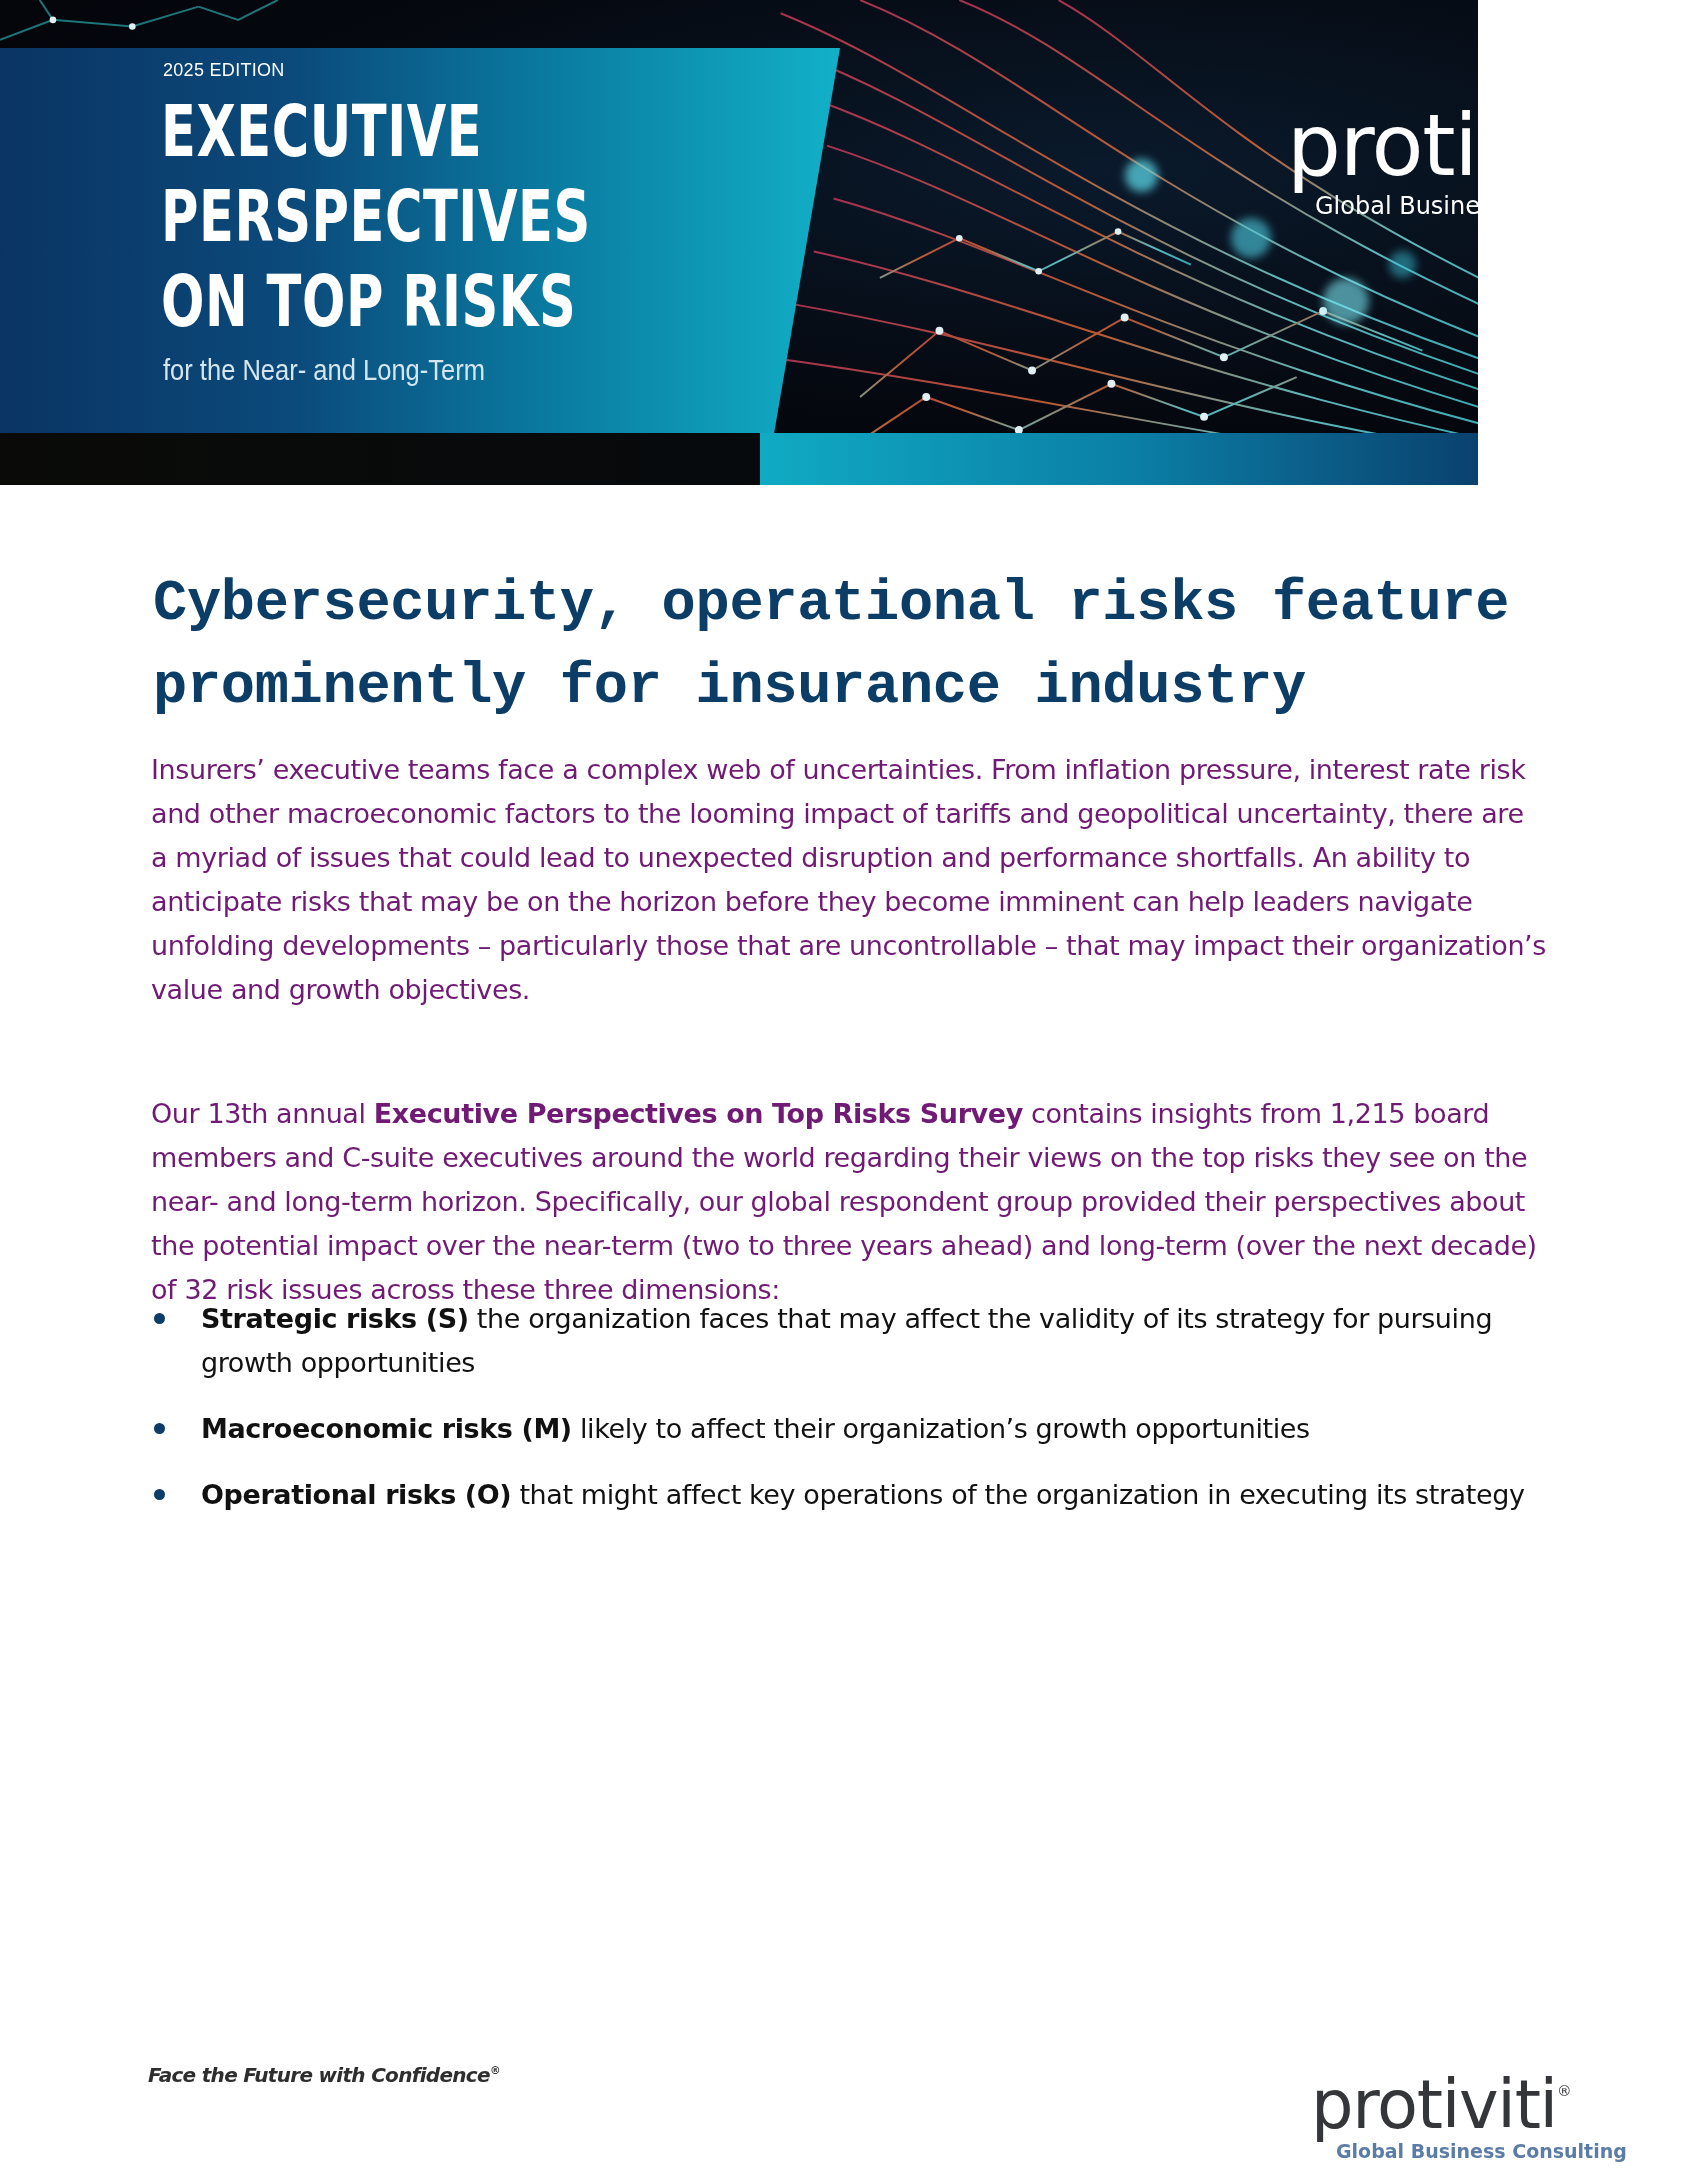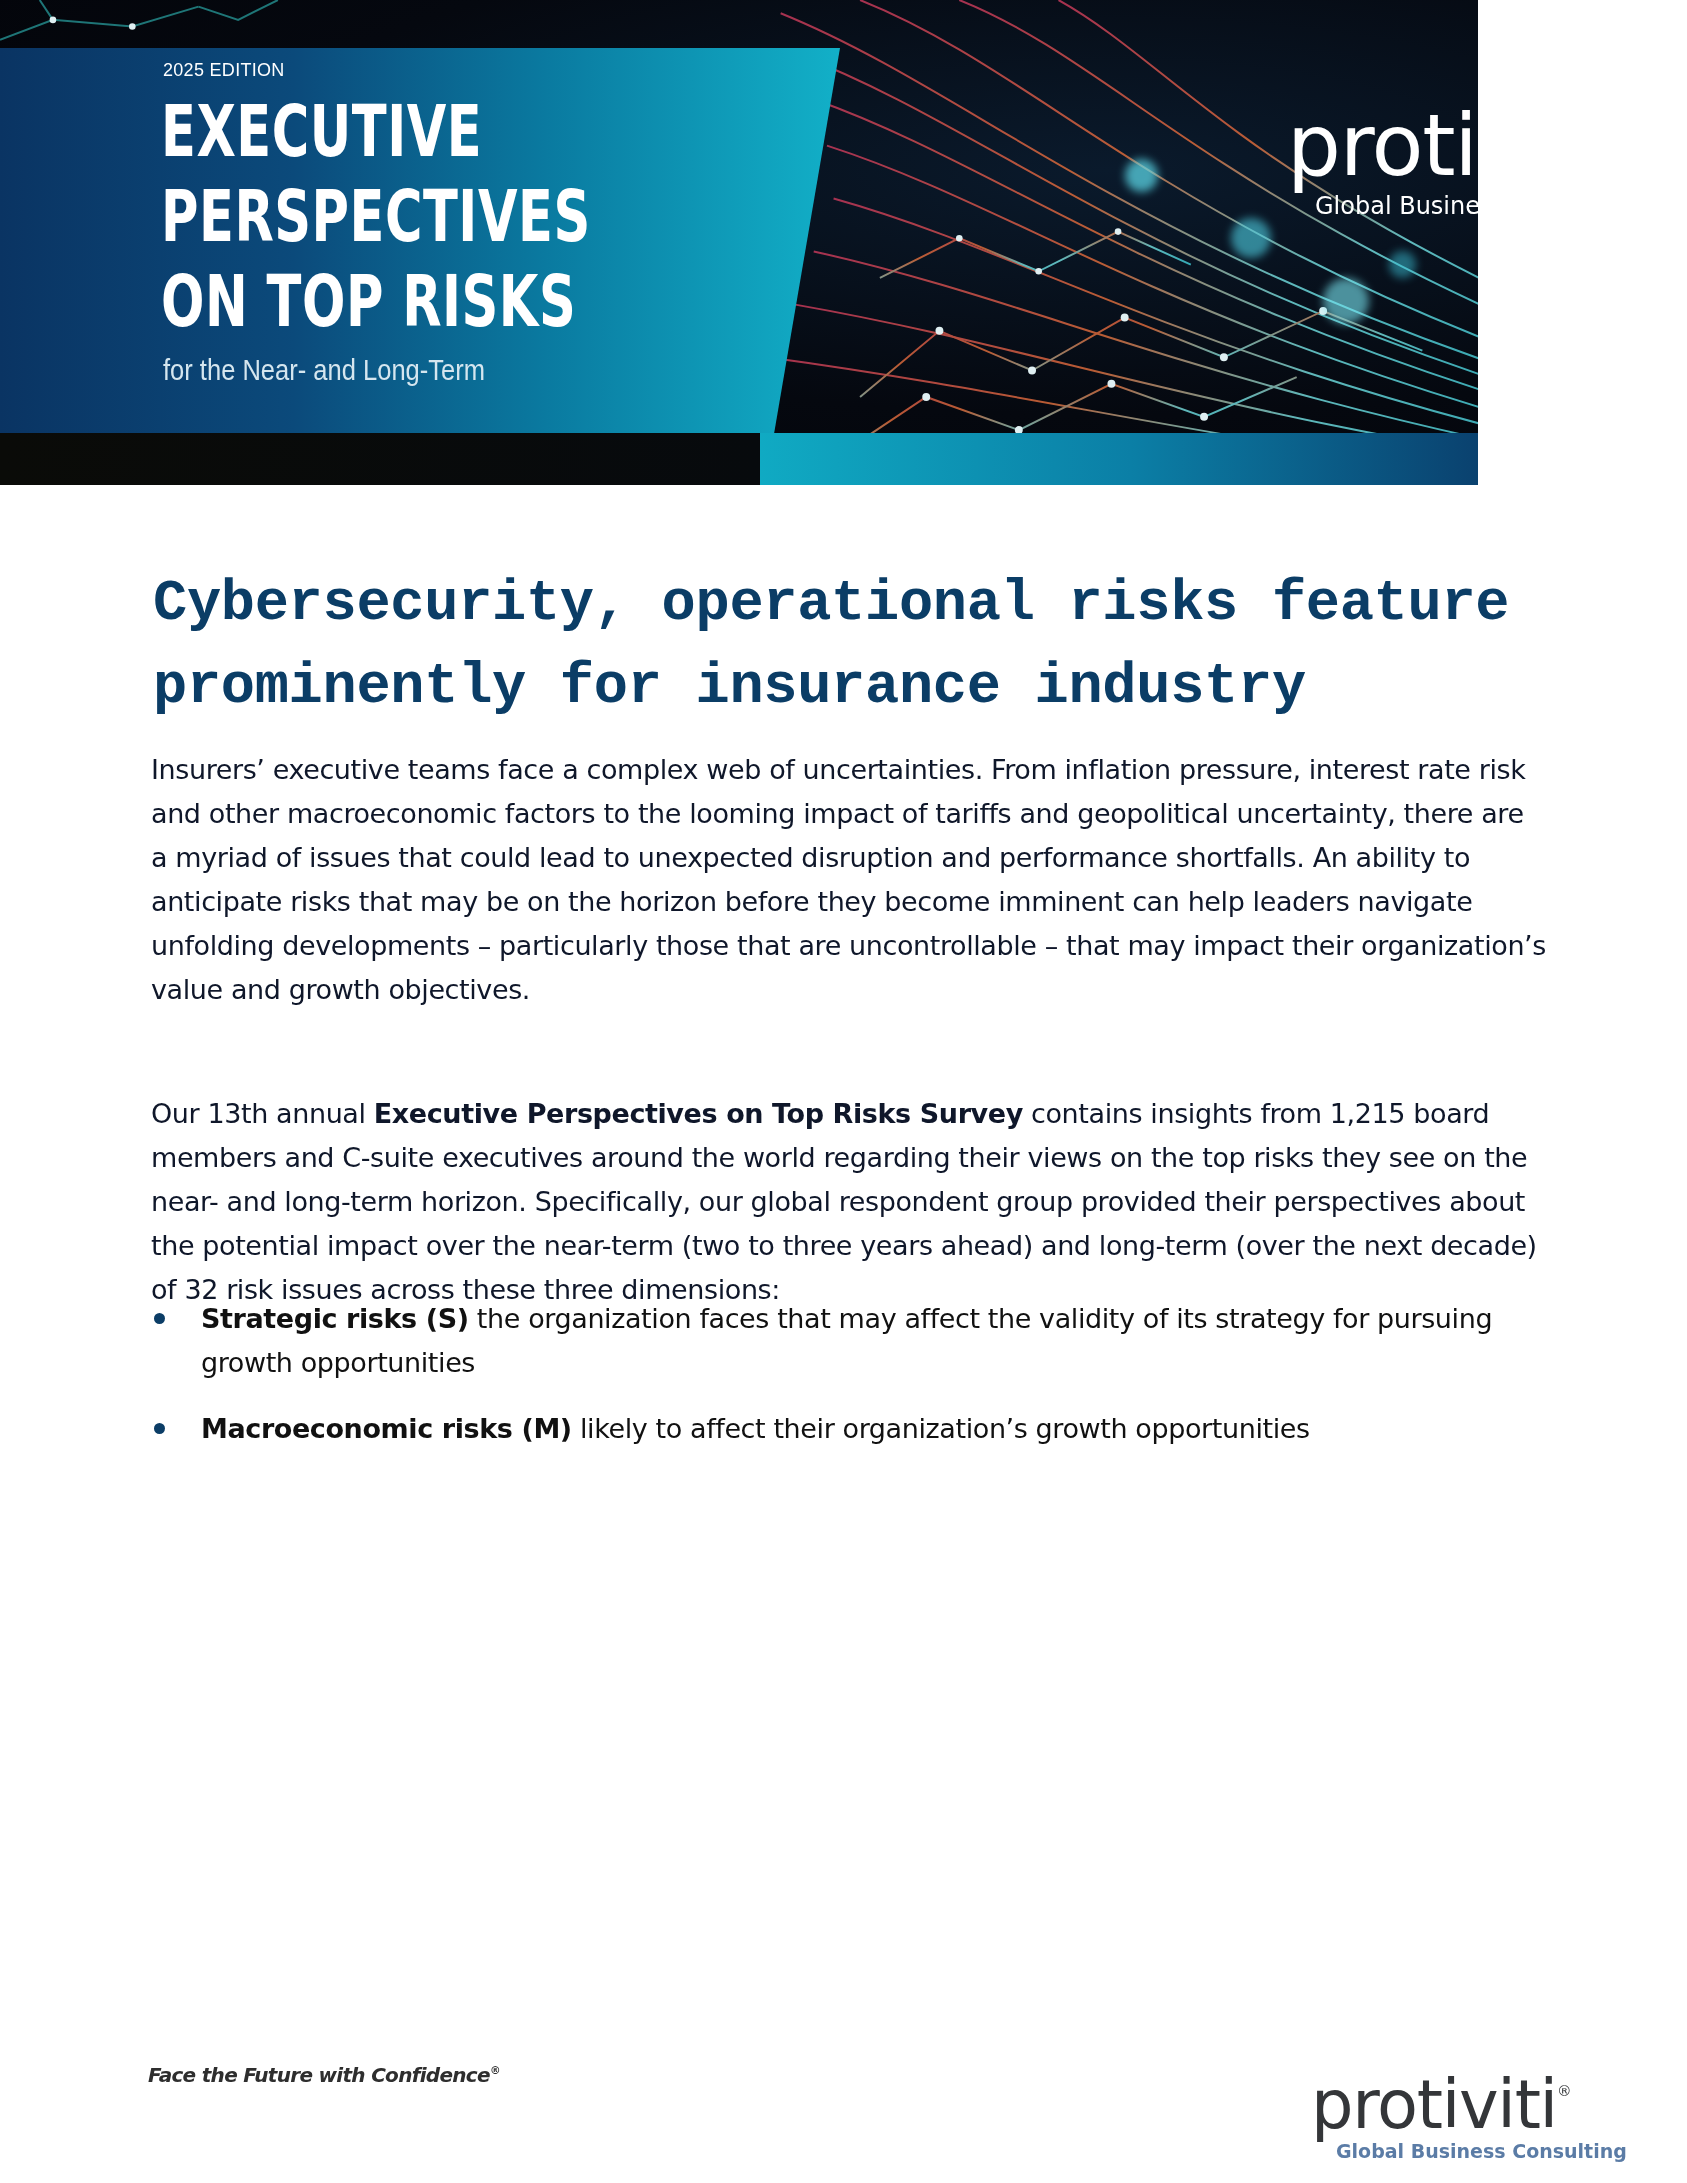--- a/index.html
+++ b/index.html
@@ -34,21 +34,21 @@
                font-weight: normal; position: relative; margin-top: 40px; }
   .logo-reg { position: absolute; font-size: 17px; top: 14.6px; }
   .logo-tag { font-family: "DejaVu Sans", sans-serif; font-size: 24px;
               margin-top: 4px; margin-left: 28px; white-space: nowrap; }
 
   
   .headline { position: absolute; left: 151px; top: 561px; width: 1389px; color: #0b3d66;
               font-family: Liberation Mono, monospace; font-weight: bold; font-size: 57px;
               line-height: 83px; letter-spacing: -0.3px; margin: 2px; }
   .para { position: absolute; left: 151px; width: 1396px; font-size: 27px; line-height: 44px;
-          color: #0f172a; margin: 0; font-family: "DejaVu Sans", sans-serif; letter-spacing: -0.4px; }
+          color: #701a75; margin: 0; font-family: "DejaVu Sans", sans-serif; letter-spacing: -0.4px; }
   .p1 { top: 748px; }
   .p2 { top: 1092px; }
   .para b { font-weight: bold; }
 
   .bullets { position: absolute; left: 151px; top: 1297px; width: 1396px; margin: 0; padding: 0;
              list-style: none; font-family: "DejaVu Sans", sans-serif; font-size: 27px; line-height: 44px;
              letter-spacing: -0.4px; color: #111; }
   .bullets li { position: relative; padding-left: 50px; margin-bottom: 22px; }
   .bullet-dot { position: absolute; left: 2.6px; top: 16px; width: 11.2px; height: 11.2px; border-radius: 50%;
                 background: #0b3d66; }
@@ -151,20 +151,24 @@
 
   <ul class="bullets">
     <li>
       <span class="bullet-dot"></span>
       <b>Strategic risks (S)</b><span> the organization faces that may affect the validity of its strategy for pursuing growth opportunities</span>
     </li>
     <li>
       <span class="bullet-dot"></span>
       <b>Macroeconomic risks (M)</b><span> likely to affect their organization’s growth opportunities</span>
     </li>
+    <li>
+      <span class="bullet-dot"></span>
+      <b>Operational risks (O)</b><span> that might affect key operations of the organization in executing its strategy</span>
+    </li>
   </ul>
 </main>
 
 <footer>
   <div class="footer-tag"><span>Face the Future with Confidence</span><sup>®</sup></div>
 
   <div class="logo-bottom">
     <div class="logo-word">
       <span>protiviti</span><span class="logo-reg">®</span>
     </div>

